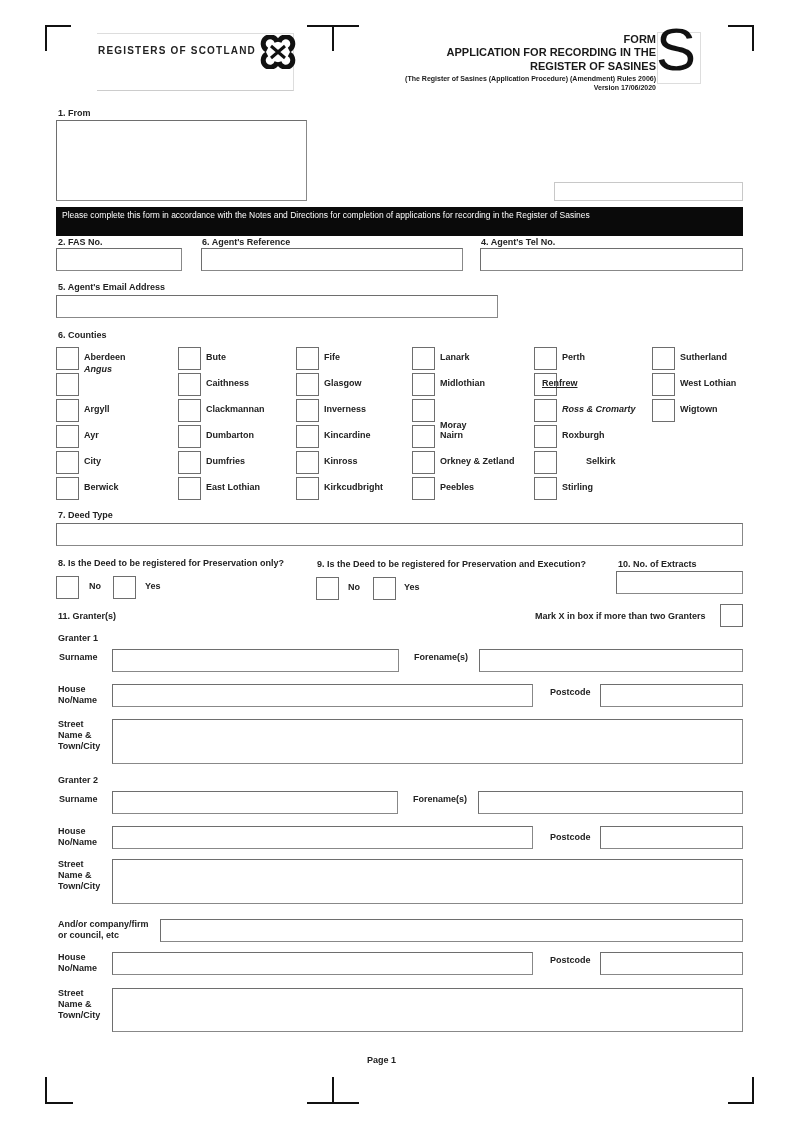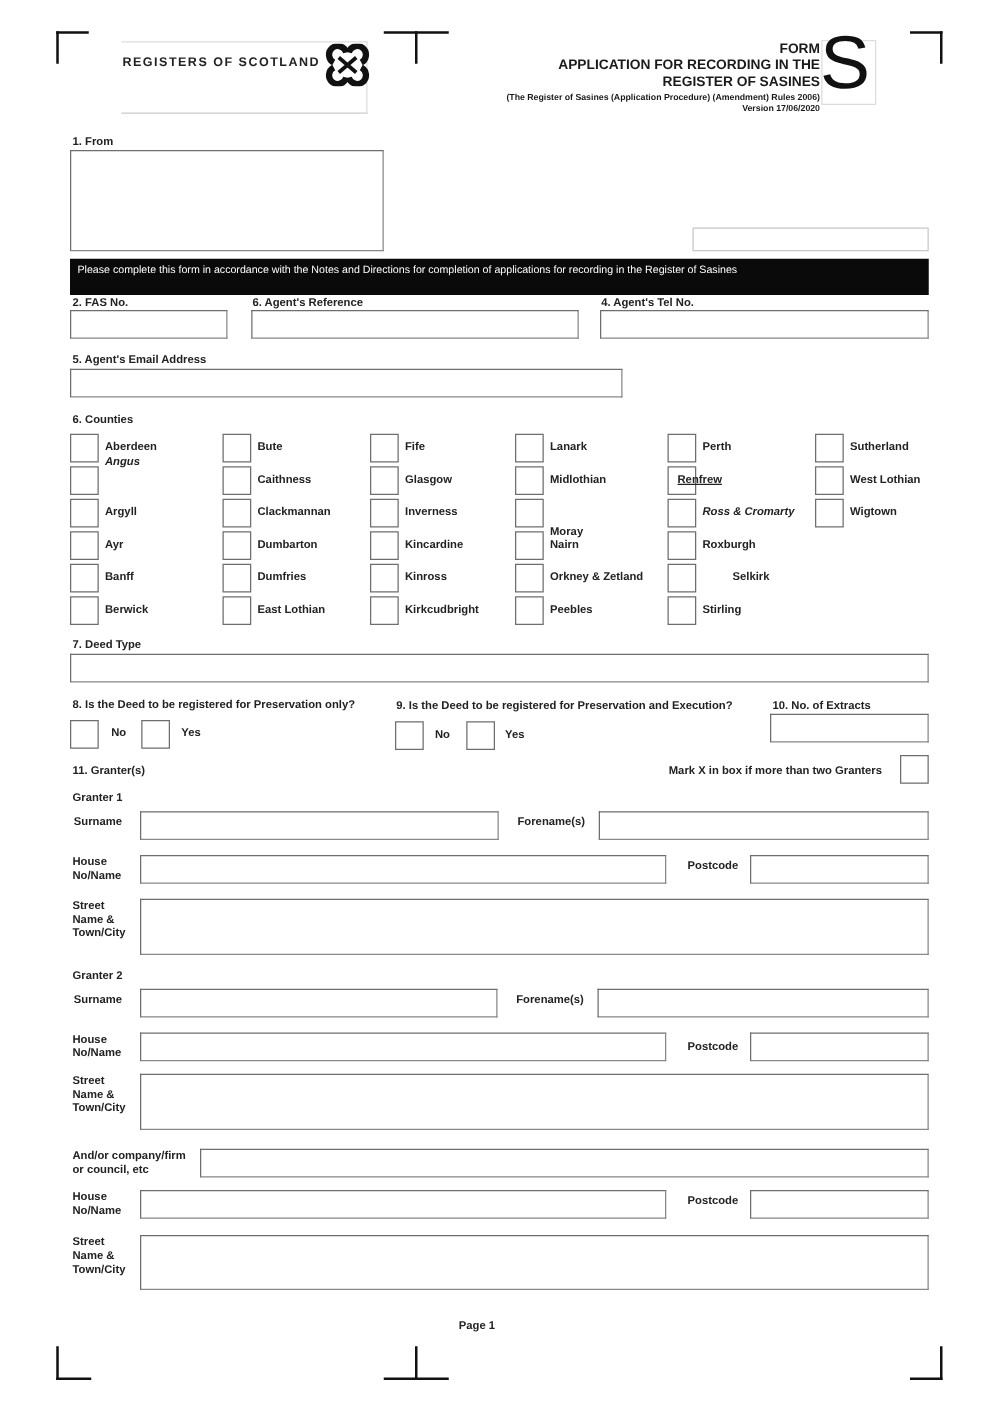--- a/index.html
+++ b/index.html
@@ -73,21 +73,21 @@
 <div id="counties">
     <div class="chk" style="left: 56px; top: 347px;"></div>
     <div class="lbl" style="left: 84px; top: 352px;">Aberdeen</div>
     <div class="chk" style="left: 56px; top: 373px;"></div>
     <div class="lbl" style="left: 84px; top: 364px; font-style: italic;">Angus</div>
     <div class="chk" style="left: 56px; top: 399px;"></div>
     <div class="lbl" style="left: 84px; top: 404px;">Argyll</div>
     <div class="chk" style="left: 56px; top: 425px;"></div>
     <div class="lbl" style="left: 84px; top: 430px;">Ayr</div>
     <div class="chk" style="left: 56px; top: 451px;"></div>
-    <div class="lbl" style="left: 84px; top: 456px;">Banff</div>
+    <div class="lbl" style="left: 84px; top: 456px;">City</div>
     <div class="chk" style="left: 56px; top: 477px;"></div>
     <div class="lbl" style="left: 84px; top: 482px;">Berwick</div>
     <div class="chk" style="left: 178px; top: 347px;"></div>
     <div class="lbl" style="left: 206px; top: 352px;">Bute</div>
     <div class="chk" style="left: 178px; top: 373px;"></div>
     <div class="lbl" style="left: 206px; top: 378px;">Caithness</div>
     <div class="chk" style="left: 178px; top: 399px;"></div>
     <div class="lbl" style="left: 206px; top: 404px;">Clackmannan</div>
     <div class="chk" style="left: 178px; top: 425px;"></div>
     <div class="lbl" style="left: 206px; top: 430px;">Dumbarton</div>

